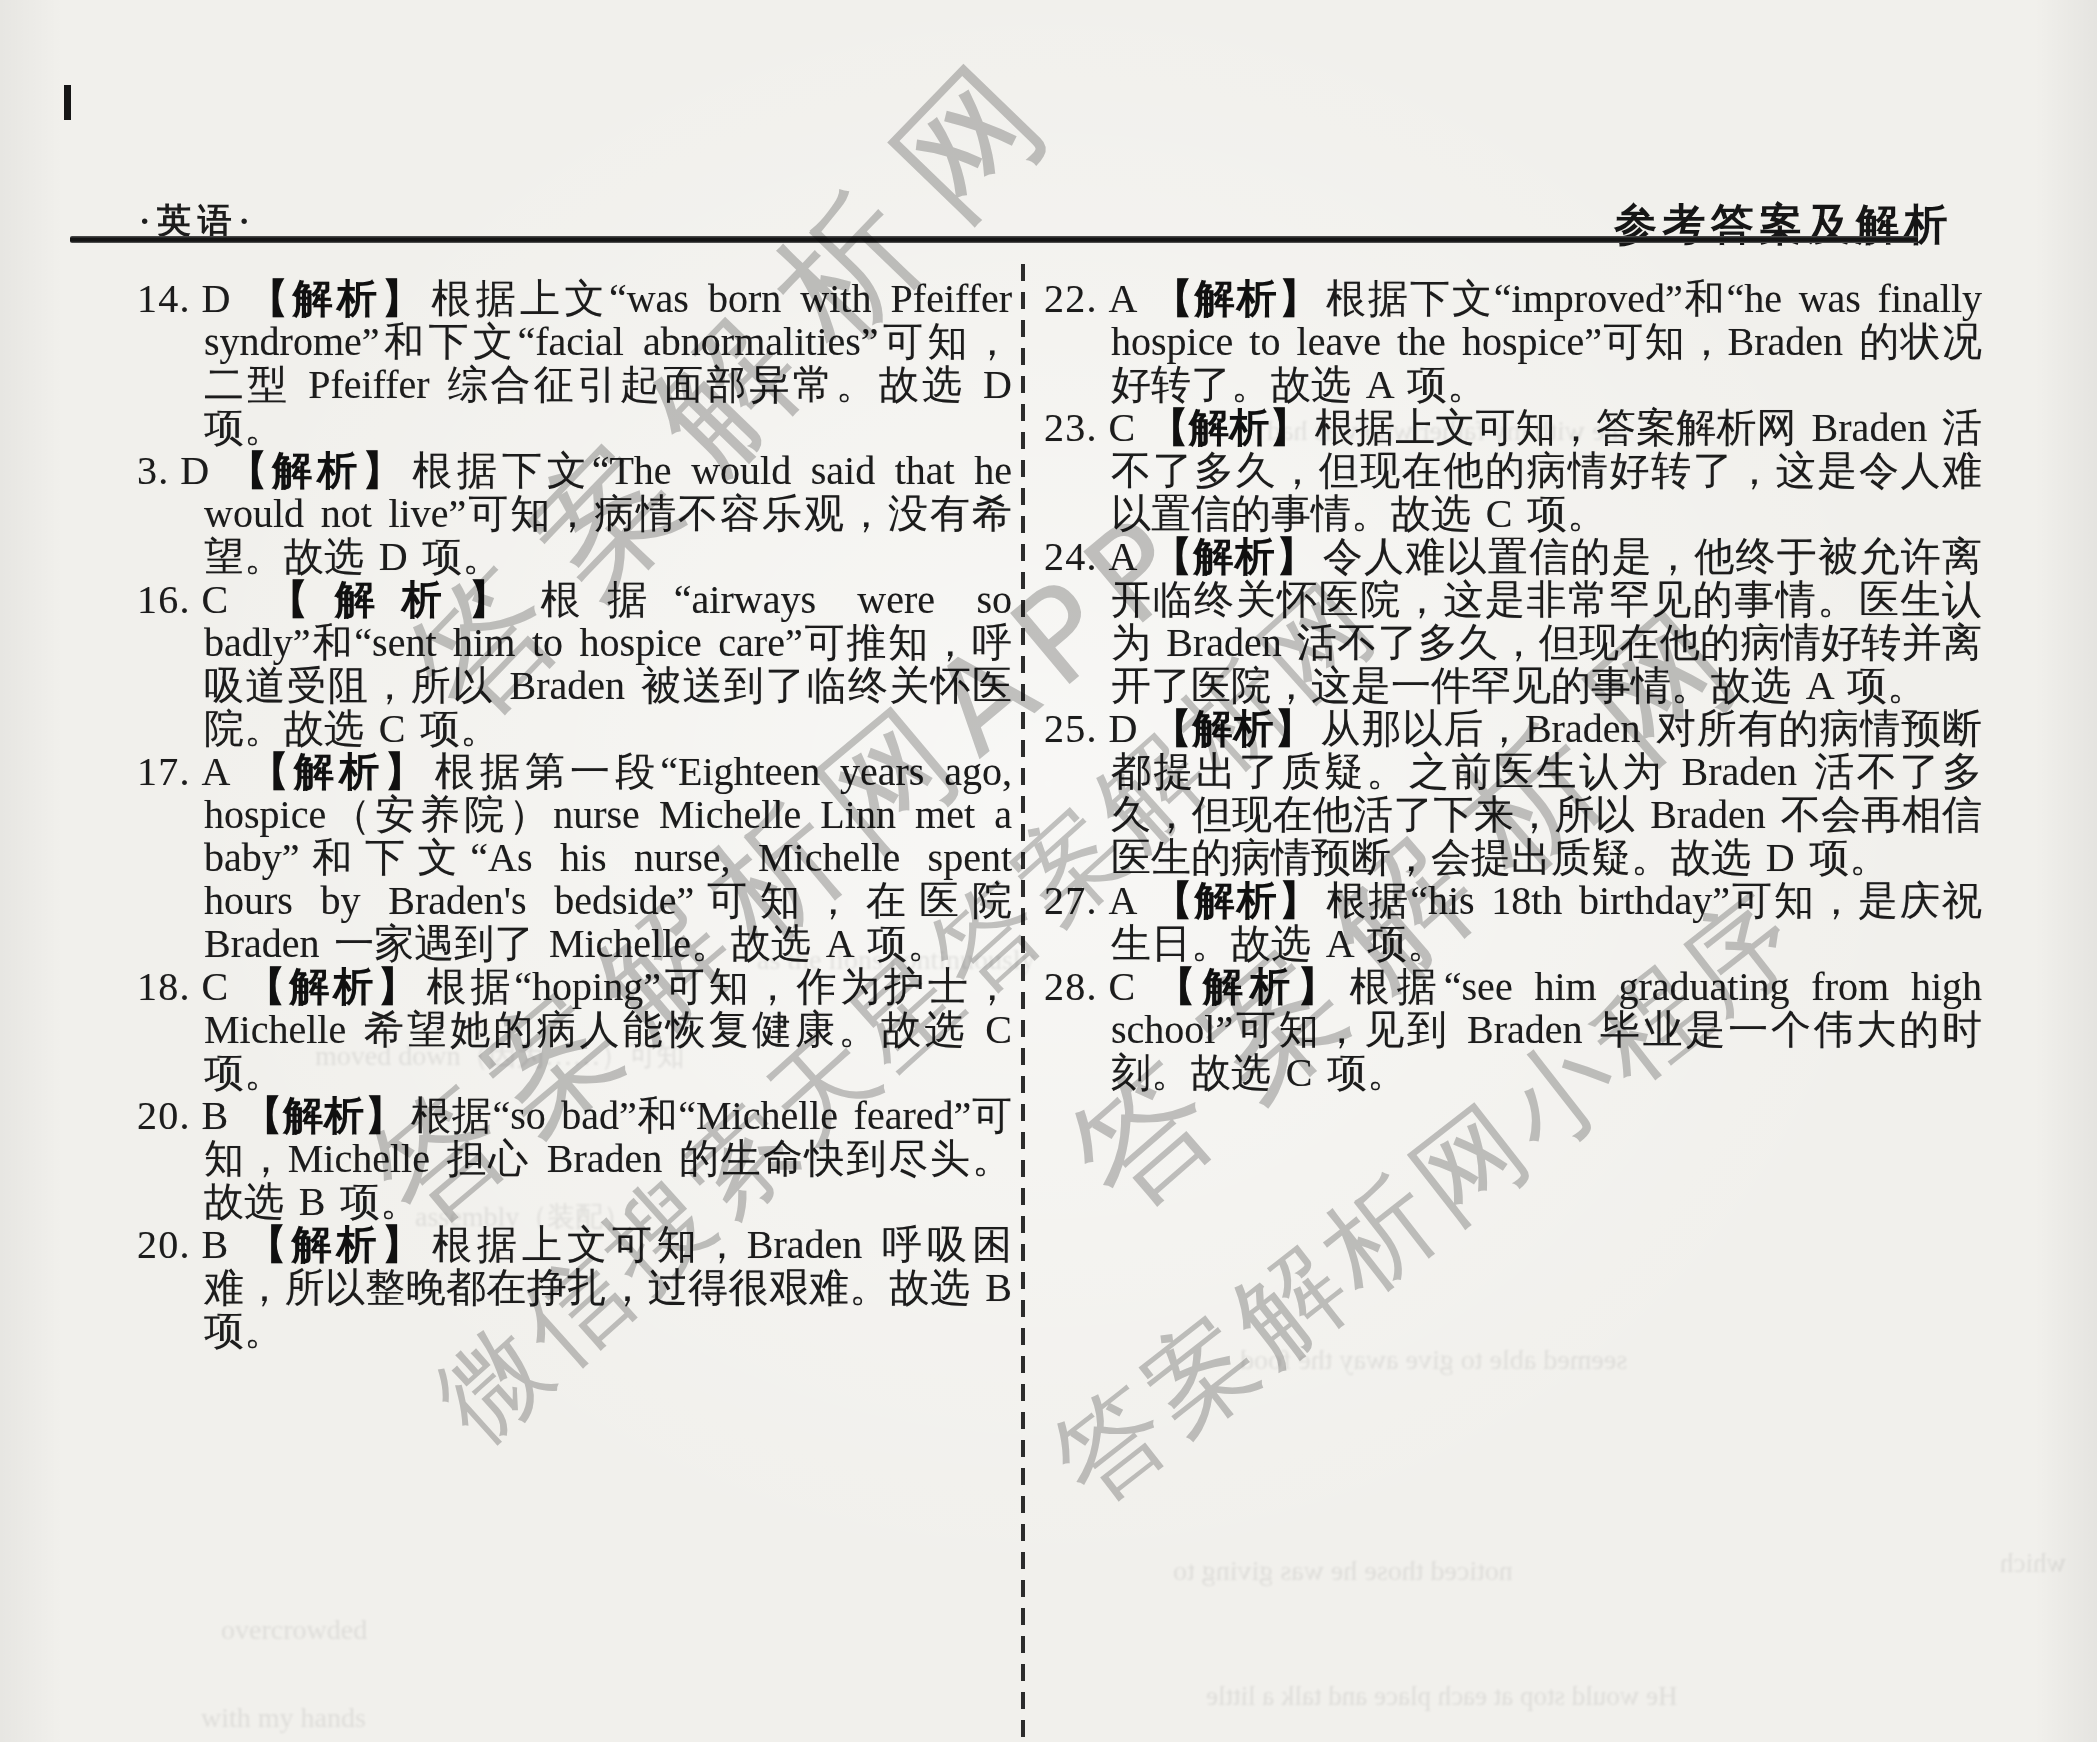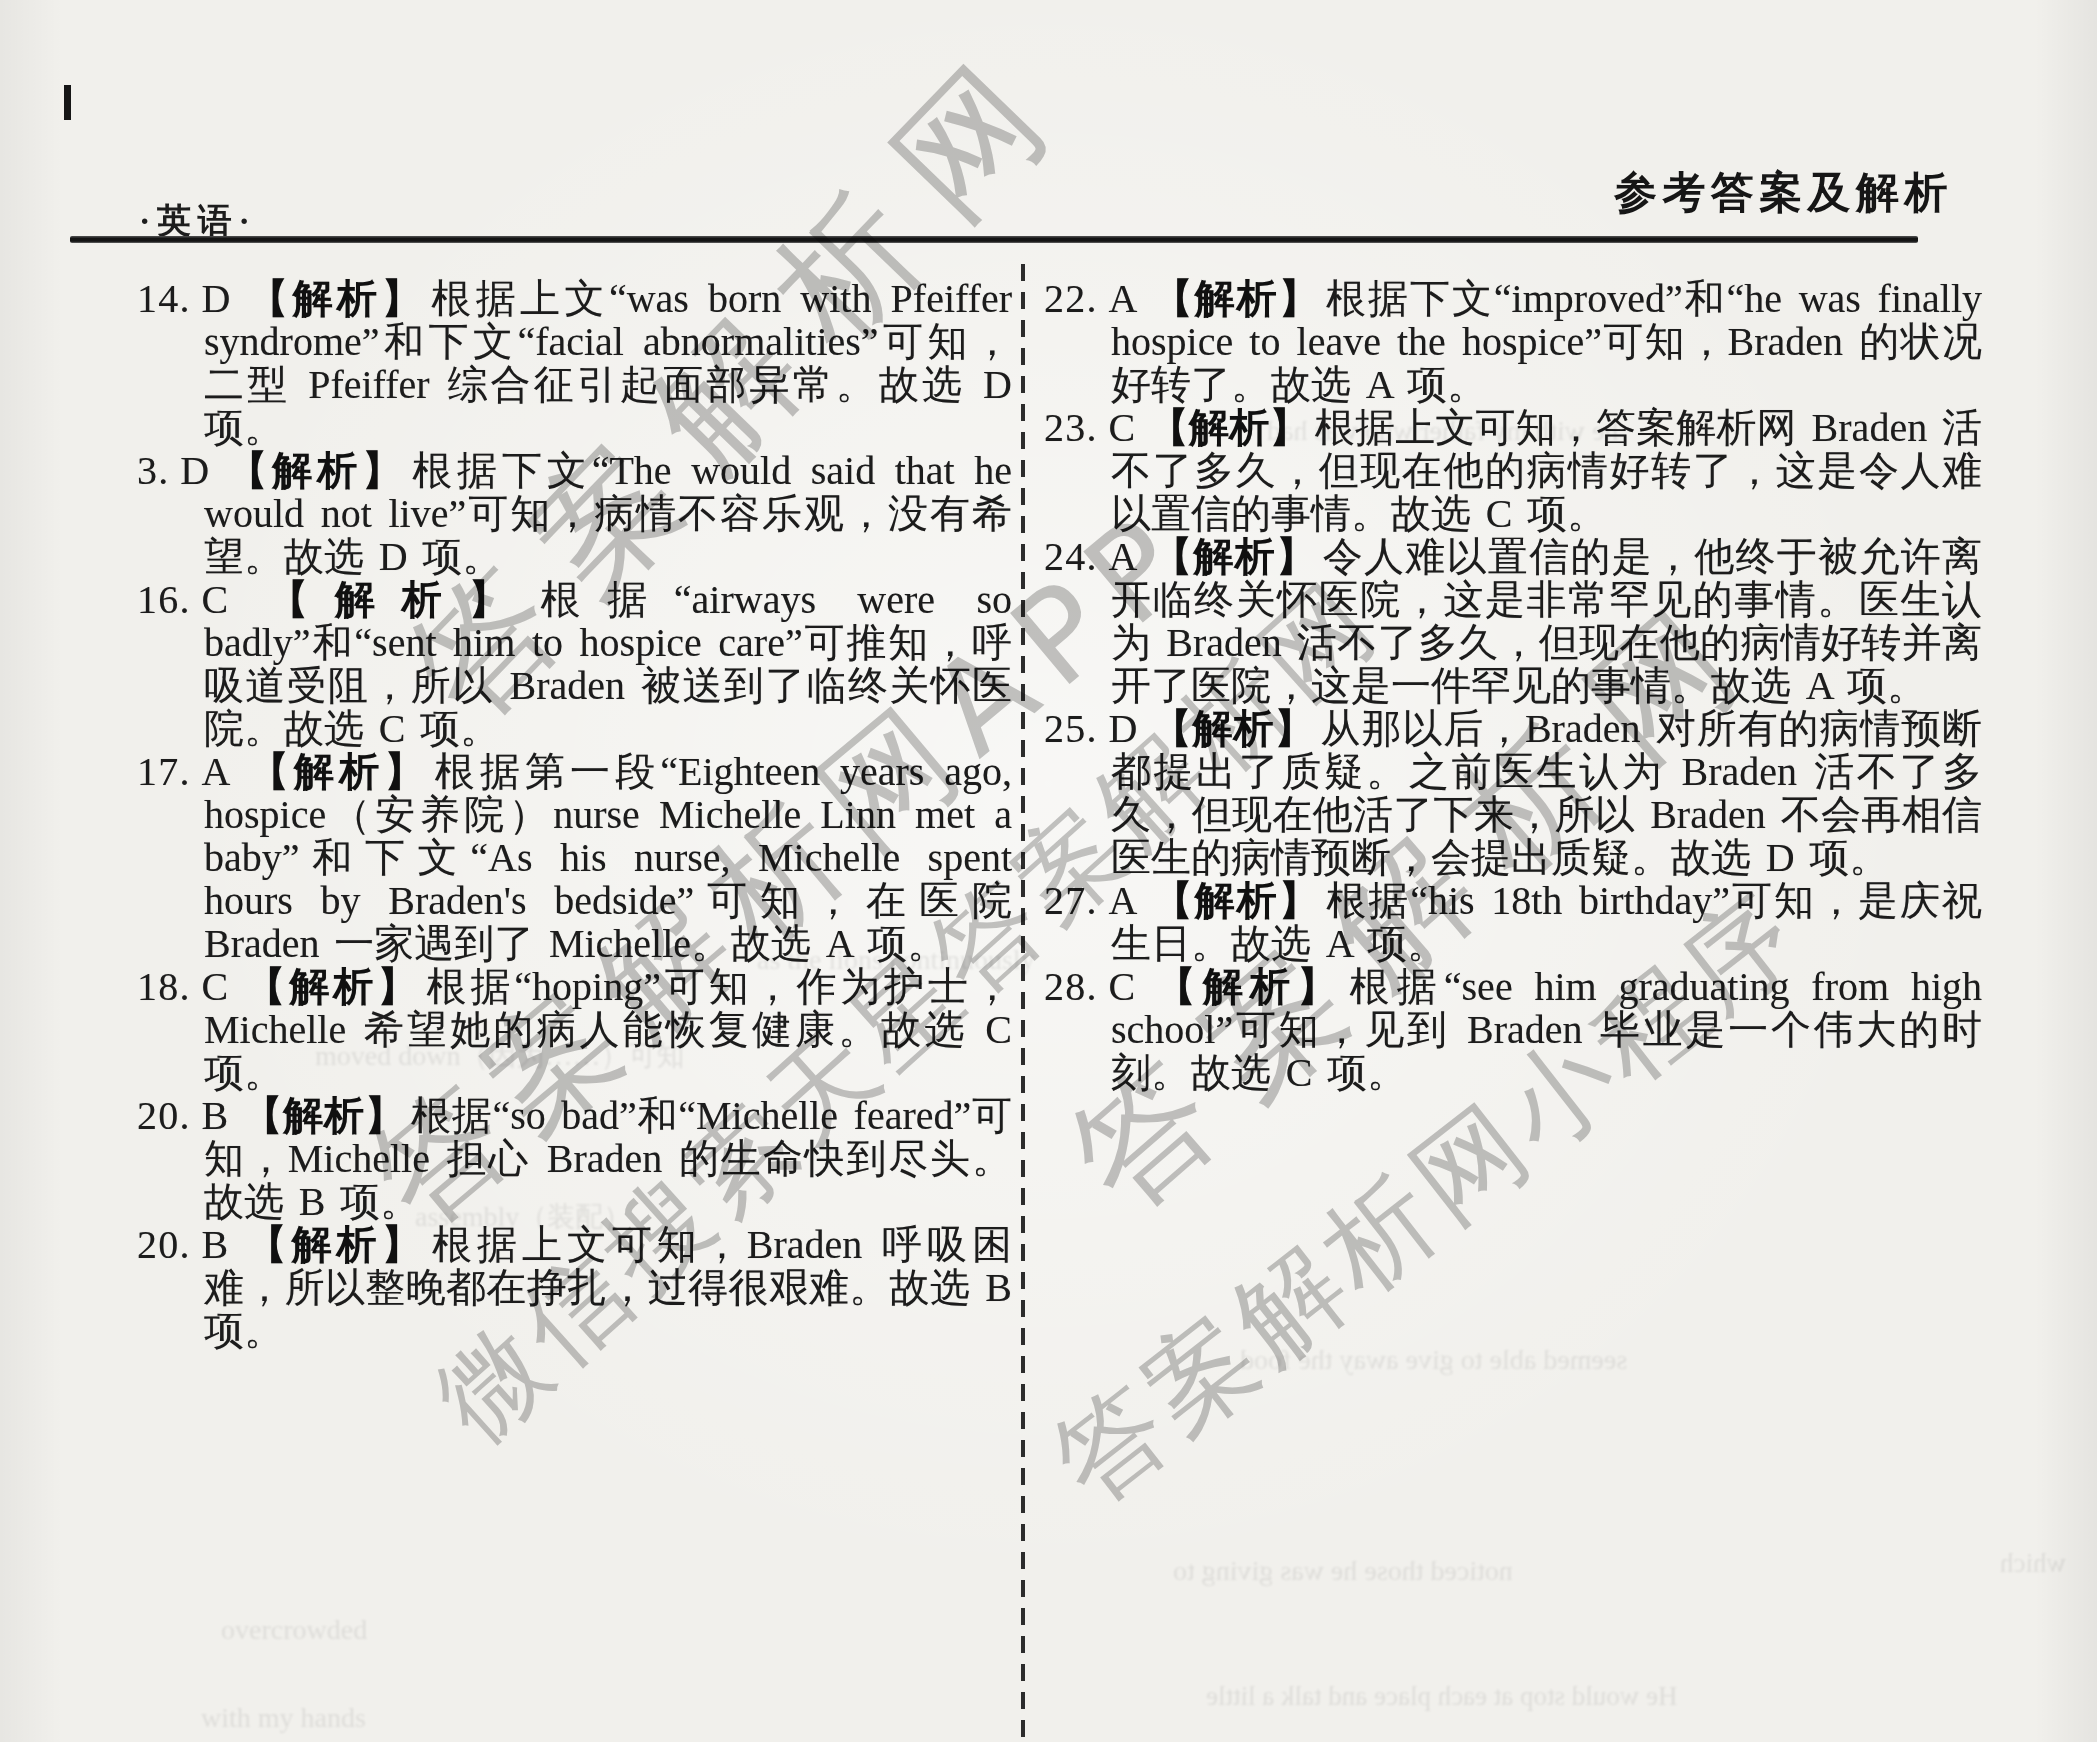--- a/index.html
+++ b/index.html
@@ -14,21 +14,21 @@
       radial-gradient(ellipse at 50% 45%, rgba(255,255,255,0.5) 0%, rgba(255,255,255,0) 60%),
       linear-gradient(90deg, rgba(0,0,0,0.045) 0%, rgba(0,0,0,0) 3%, rgba(0,0,0,0) 97%, rgba(0,0,0,0.05) 100%),
       #f1f0ec;
   }
   
   .subject{
     position:absolute;left:139px;top:198px;
     font-size:34px;color:#1d1d1d;letter-spacing:6.7px;font-weight:600;text-align:center;
   }
   .title{
-    position:absolute;left:1614px;top:164px;
+    position:absolute;left:1614px;top:196px;
     font-size:43px;color:#161616;letter-spacing:5.4px;font-weight:700;
   }
   .header-rule{
     position:absolute;left:70px;top:236px;width:1848px;height:6.7px;
     background:linear-gradient(180deg,#555 0%,#141414 35%,#141414 75%,#666 100%);
     border-radius:2px;
   }
   .corner-mark{
     position:absolute;left:64px;top:85px;width:7.4px;height:35px;background:#161616;
   }

